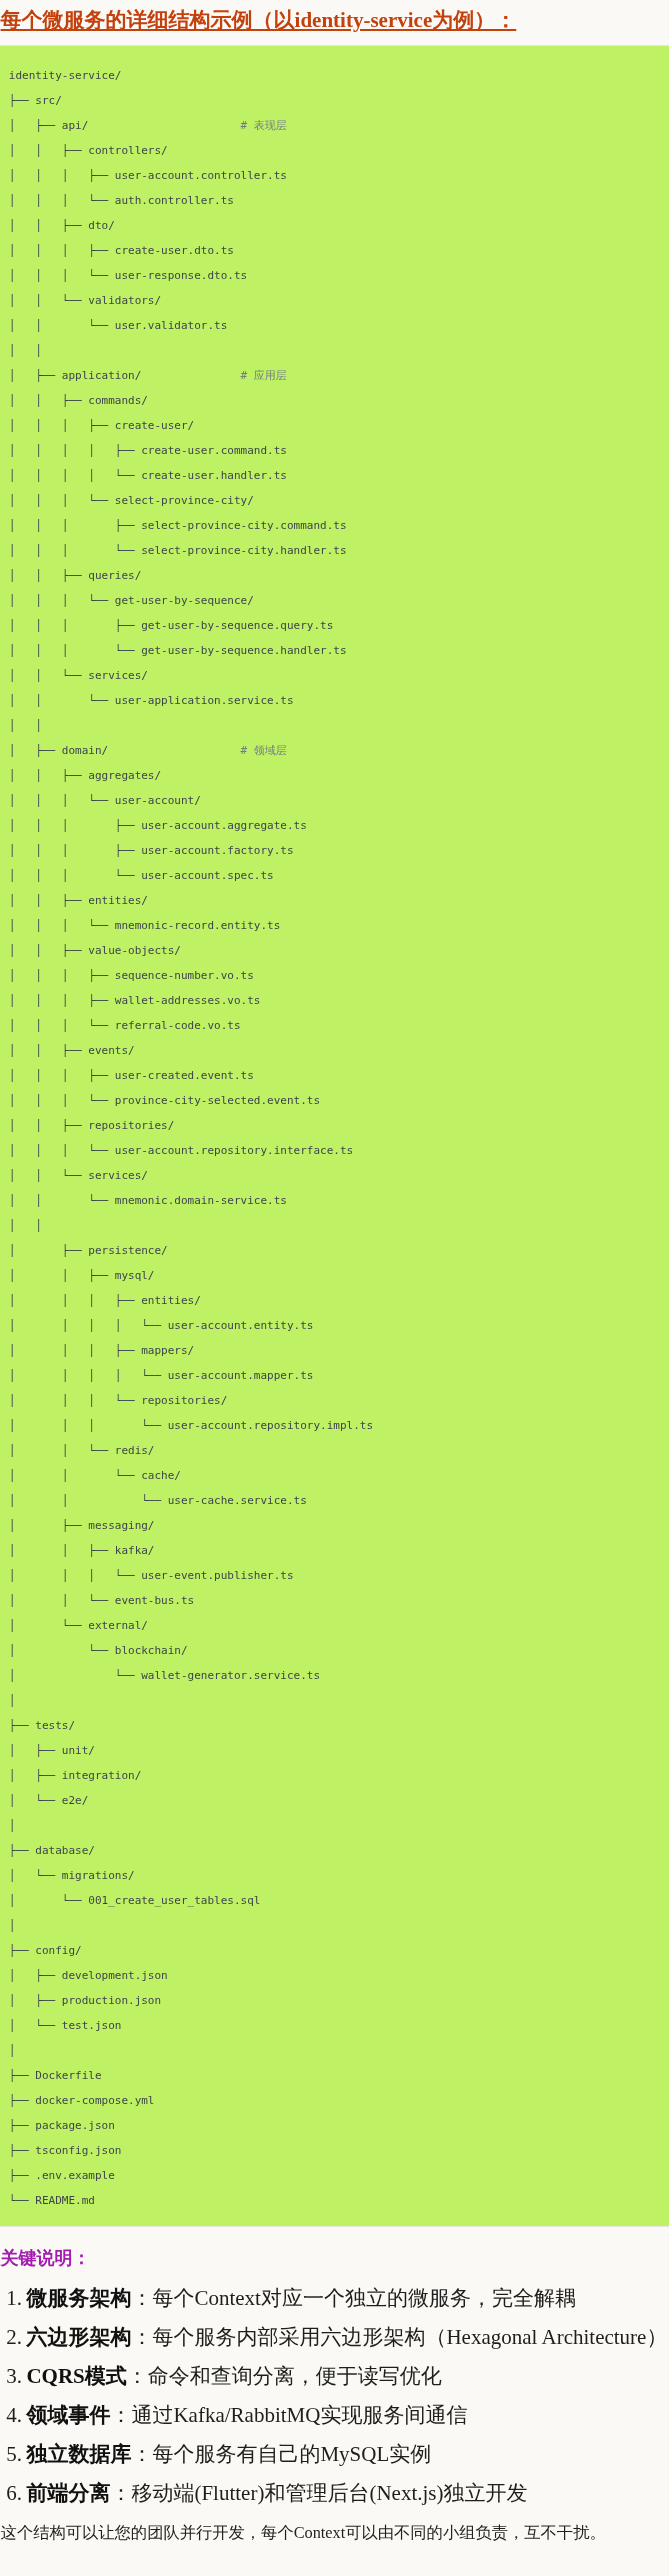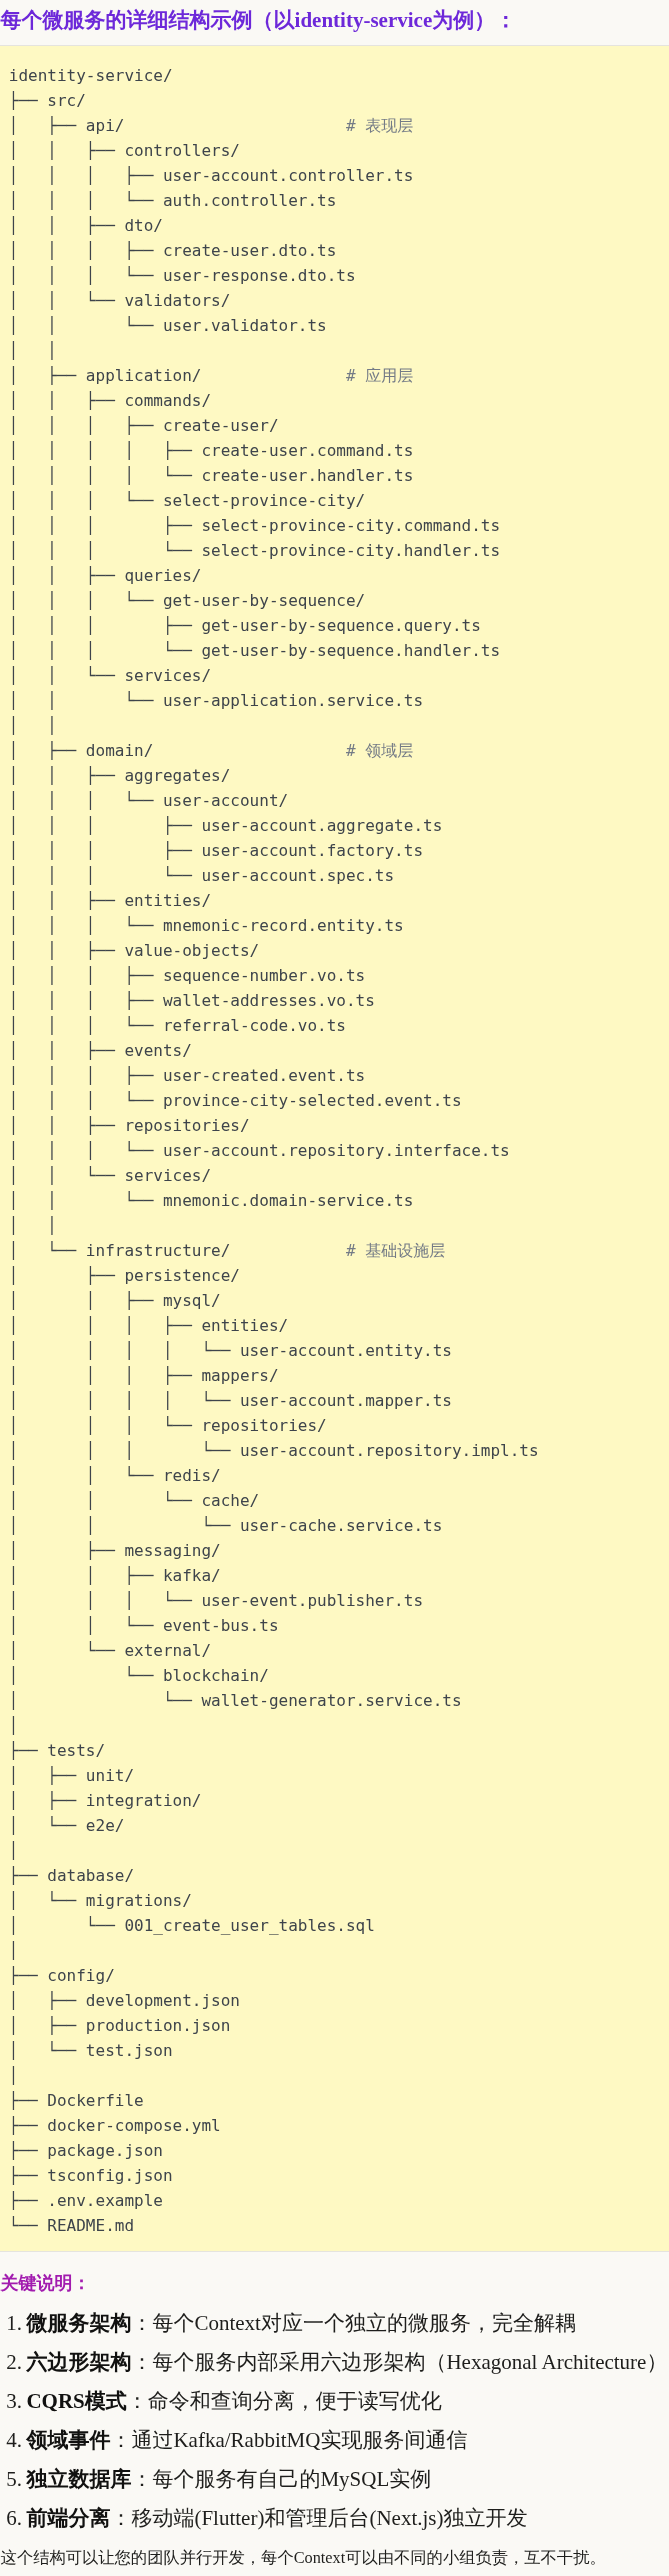--- a/index.html
+++ b/index.html
@@ -8,31 +8,32 @@
     background:#FAF9F5;
     color:#1E1E1C;
     font-family:"Liberation Serif", serif;
   }
   .page{width:669px;overflow:hidden;}
   .page-title{
     font-family:"Liberation Serif", serif;
     font-weight:700;
     font-size:21px;
     line-height:29px;
-    color:#6d28d9;
+    color:#c2410c;
     margin:5.6px 0 0 0.6px;
+    text-decoration:underline;
   }
   .code-block{
     margin-top:10.6px;
-    background:#fef9c3;
+    background:#bef264;
     border-top:0.6px solid #E5E4DE;
     border-bottom:0.6px solid #E5E4DE;
     padding:17px 8.8px 12.5px 8.8px;
     font-family:"DejaVu Sans Mono", monospace;
-    font-size:16px;
+    font-size:11px;
     color:#3E444B;
   }
   .tree-line{
     white-space:pre;
     height:25px;
     line-height:25px;
   }
   .tree-comment{color:#747B86;}
   .notes-heading{
     font-family:"Liberation Serif", serif;
@@ -105,21 +106,20 @@
         <div class="tree-line"><span>│   │   │   ├── wallet-addresses.vo.ts</span></div>
         <div class="tree-line"><span>│   │   │   └── referral-code.vo.ts</span></div>
         <div class="tree-line"><span>│   │   ├── events/</span></div>
         <div class="tree-line"><span>│   │   │   ├── user-created.event.ts</span></div>
         <div class="tree-line"><span>│   │   │   └── province-city-selected.event.ts</span></div>
         <div class="tree-line"><span>│   │   ├── repositories/</span></div>
         <div class="tree-line"><span>│   │   │   └── user-account.repository.interface.ts</span></div>
         <div class="tree-line"><span>│   │   └── services/</span></div>
         <div class="tree-line"><span>│   │       └── mnemonic.domain-service.ts</span></div>
         <div class="tree-line"><span>│   │</span></div>
-        <div class="tree-line"><span>│   └── infrastructure/            </span><span class="tree-comment"># 基础设施层</span></div>
         <div class="tree-line"><span>│       ├── persistence/</span></div>
         <div class="tree-line"><span>│       │   ├── mysql/</span></div>
         <div class="tree-line"><span>│       │   │   ├── entities/</span></div>
         <div class="tree-line"><span>│       │   │   │   └── user-account.entity.ts</span></div>
         <div class="tree-line"><span>│       │   │   ├── mappers/</span></div>
         <div class="tree-line"><span>│       │   │   │   └── user-account.mapper.ts</span></div>
         <div class="tree-line"><span>│       │   │   └── repositories/</span></div>
         <div class="tree-line"><span>│       │   │       └── user-account.repository.impl.ts</span></div>
         <div class="tree-line"><span>│       │   └── redis/</span></div>
         <div class="tree-line"><span>│       │       └── cache/</span></div>

